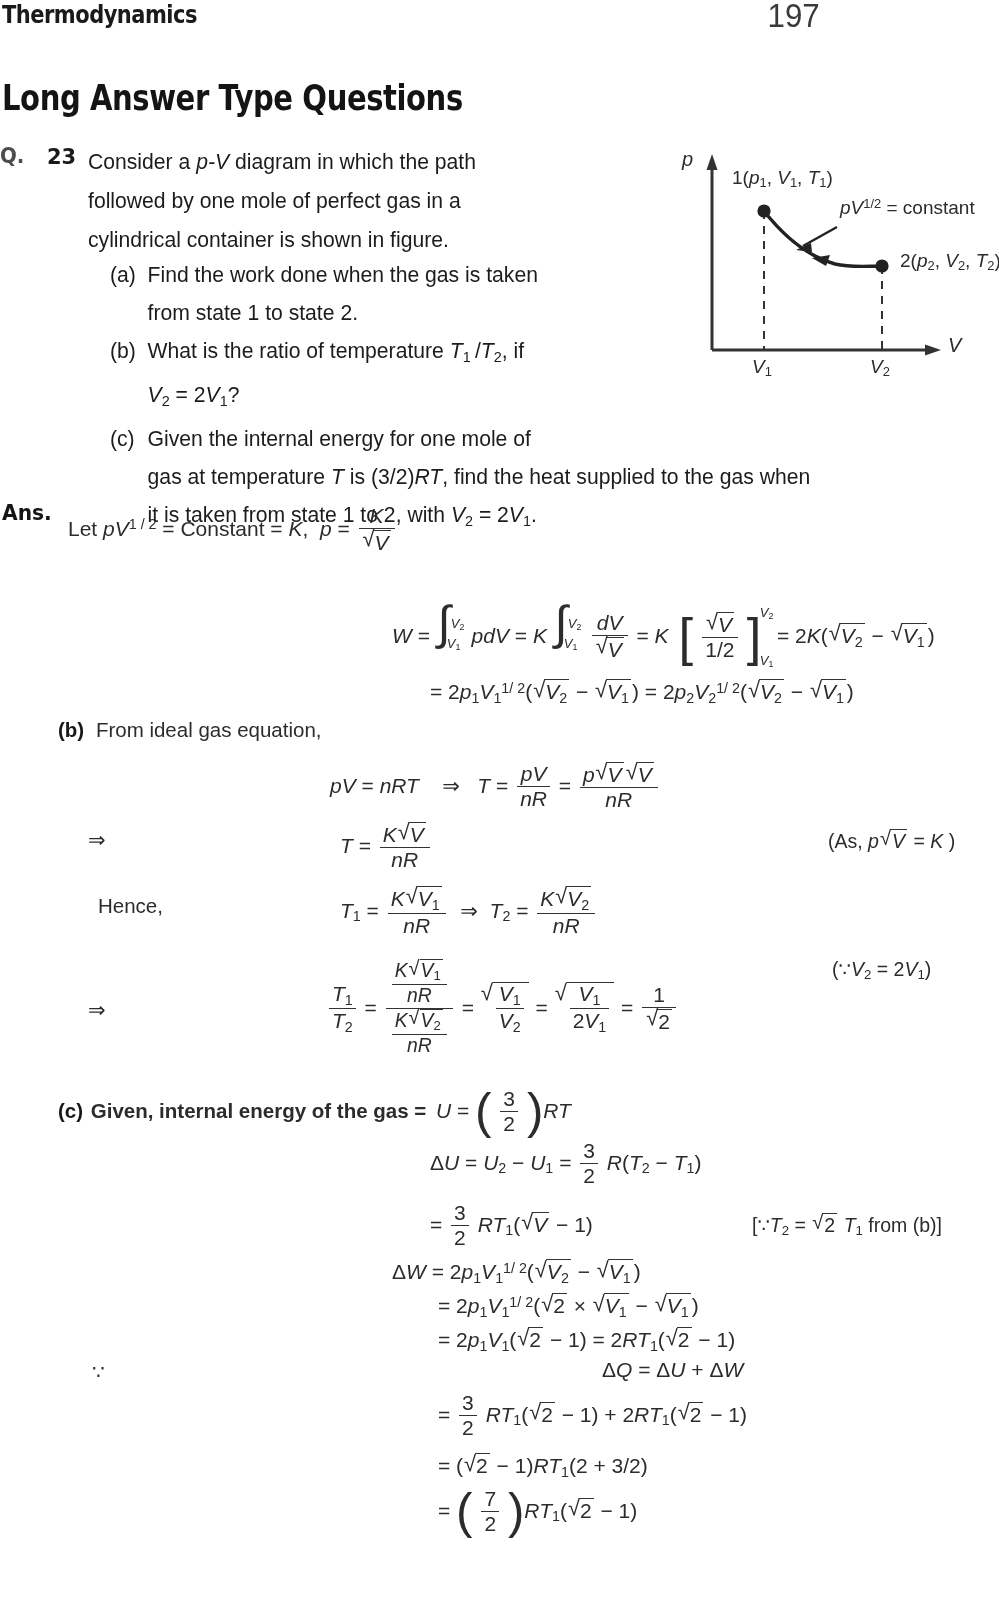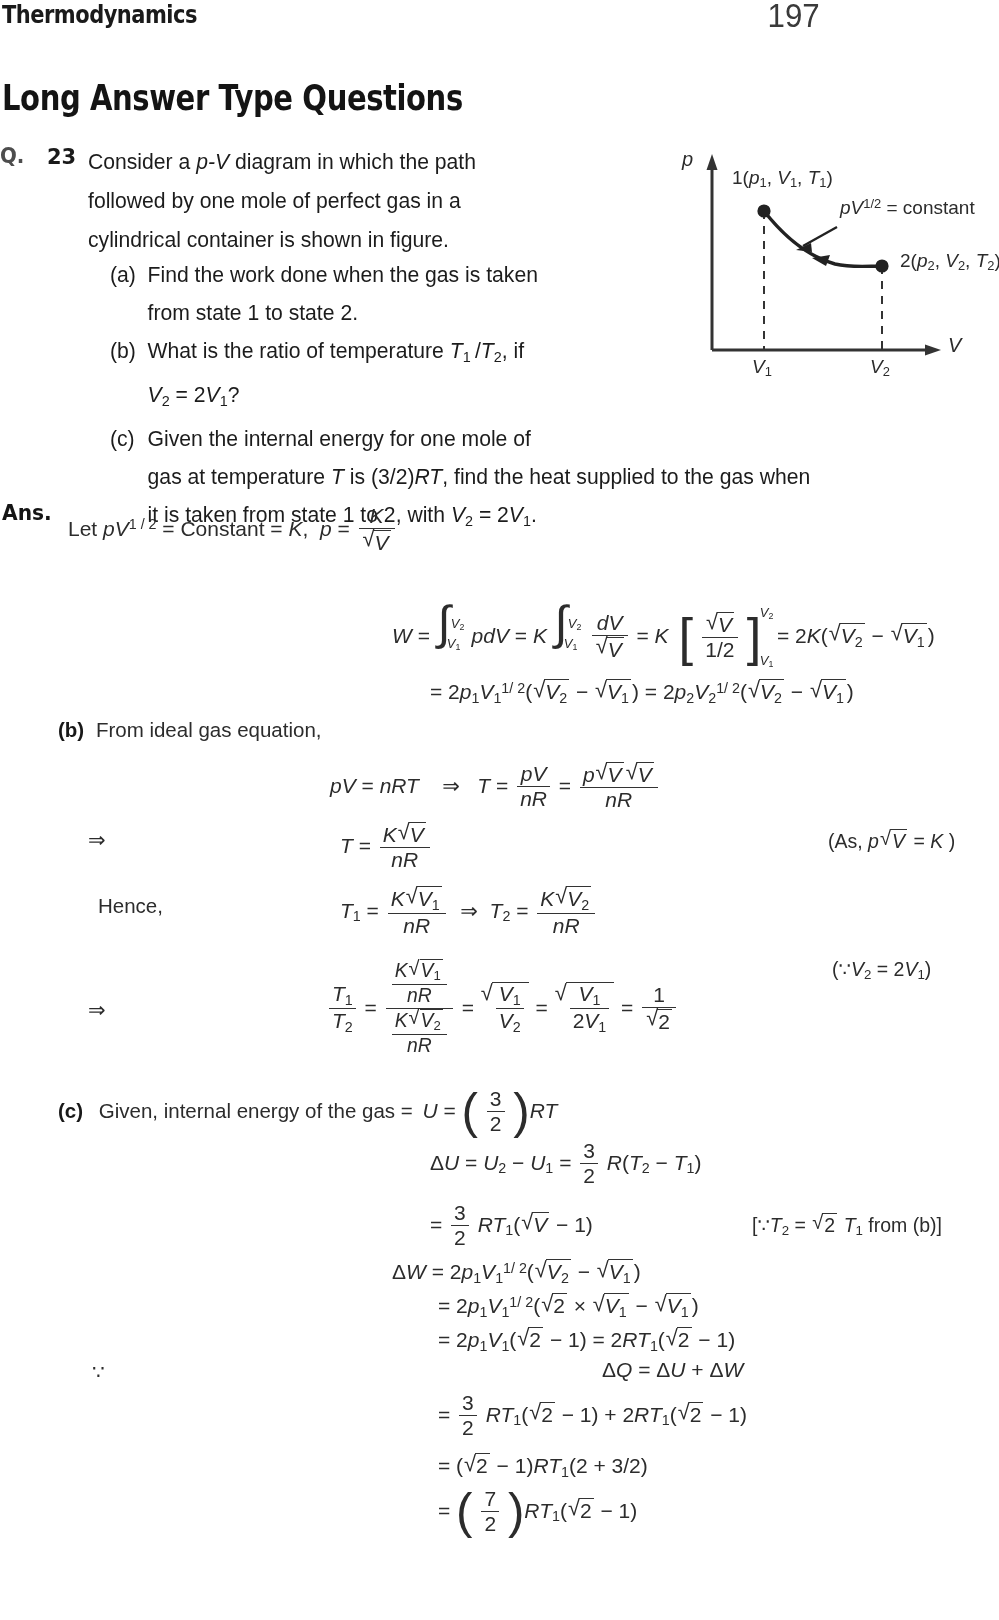--- a/index.html
+++ b/index.html
@@ -507,21 +507,21 @@
         <span class="den"><span class="rad"><span class="bar">2</span></span></span>
       </span>
     </div>
 
     <div class="abs note" style="left:832px; top:958px;">
       (∵<em class="it">V</em><span class="sub">2</span> = 2<em class="it">V</em><span class="sub">1</span>)
     </div>
 
     <div class="abs txt" style="left:58px; top:1088px;">
       <span class="txt-b">(c)</span>
-      <span style="margin-left:10px;">Given, internal energy of the gas =</span>
+      <span style="margin-left:2px;font-weight:bold;">Given, internal energy of the gas =</span>
       <span class="math" style="margin-left:4px;">
         <em class="v">U</em> =
         <span class="paren">(</span>
         <span class="frac"><span class="num">3</span><span class="den">2</span></span>
         <span class="paren">)</span><em class="v">RT</em>
       </span>
     </div>
 
     <div class="abs math" style="left:430px; top:1140px;">
       Δ<em class="v">U</em> = <em class="v">U</em><span class="sub">2</span> − <em class="v">U</em><span class="sub">1</span> =

